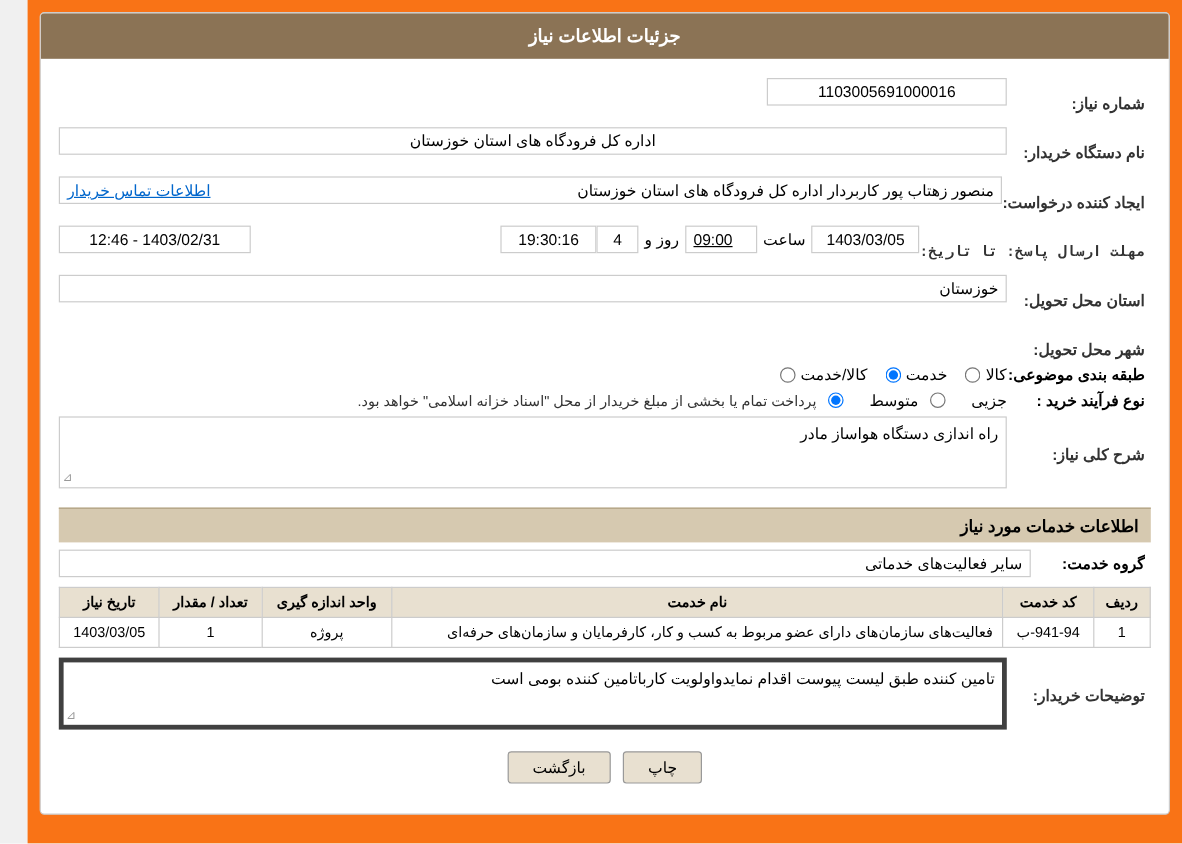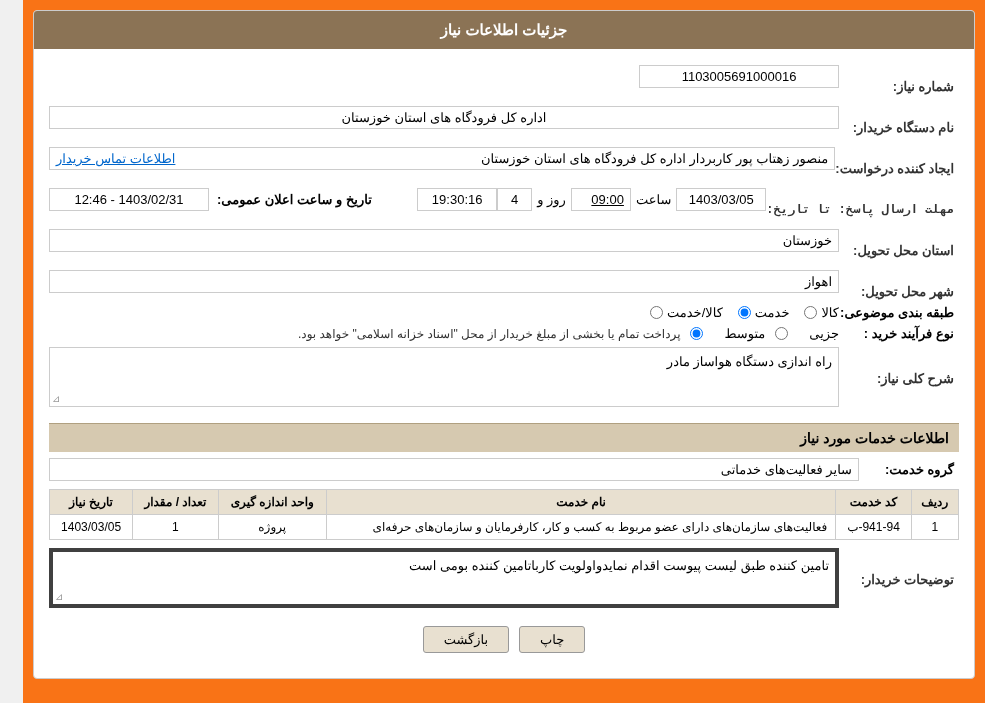--- a/index.html
+++ b/index.html
@@ -187,37 +187,35 @@
         <div class="value-box" style="text-align:center; display:flex; align-items:center; justify-content:space-between; direction:rtl;">
           <span>منصور زهتاب پور کاربردار اداره کل فرودگاه های استان خوزستان</span>
           <span class="blue-link" style="white-space:nowrap; margin-right:10px;">اطلاعات تماس خریدار</span>
         </div>
       </div>
 
       <div class="date-time-row">
         <span class="label" style="min-width:150px; font-size:12px;font-family:Liberation Mono, monospace;">مهلت ارسال پاسخ: تا تاریخ:</span>
         <div class="value-box-inline" style="min-width:90px; text-align:center;">1403/03/05</div>
         <span style="margin: 0 5px;">ساعت</span>
-        <div class="value-box-inline" style="min-width:60px; text-align:right;text-decoration:underline;">09:00</div>
+        <div class="value-box-inline" style="min-width:60px; text-align:left;text-decoration:underline;">09:00</div>
         <span style="margin: 0 5px;">روز و</span>
         <div class="value-box-inline" style="min-width:35px; text-align:center;">4</div>
         <div class="value-box-inline" style="min-width:80px; text-align:center;">19:30:16</div>
         <div style="flex:1;"></div>
-        <span class="announce-label">تاریخ و ساعت اعلان عمومی:</span>
         <div class="value-box-inline" style="min-width:160px; text-align:center;">1403/02/31 - 12:46</div>
       </div>
 
       <div class="info-row">
         <span class="label">استان محل تحویل:</span>
         <div class="value-box">خوزستان</div>
       </div>
 
       <div class="info-row">
         <span class="label">شهر محل تحویل:</span>
-        <div class="value-box">اهواز</div>
       </div>
 
       <div class="radio-row">
         <span class="radio-label">طبقه بندی موضوعی:</span>
         <div class="radio-options">
           <div class="radio-opt">
             <span>کالا</span>
             <input type="radio" name="tabaqe" style="">
           </div>
           <div class="radio-opt">

